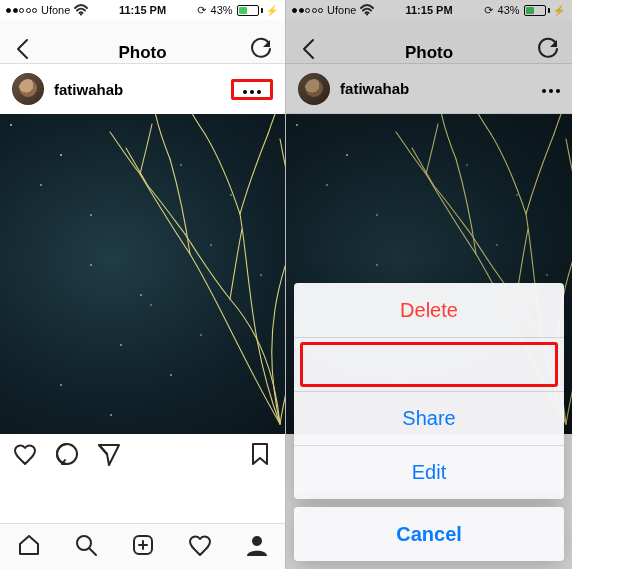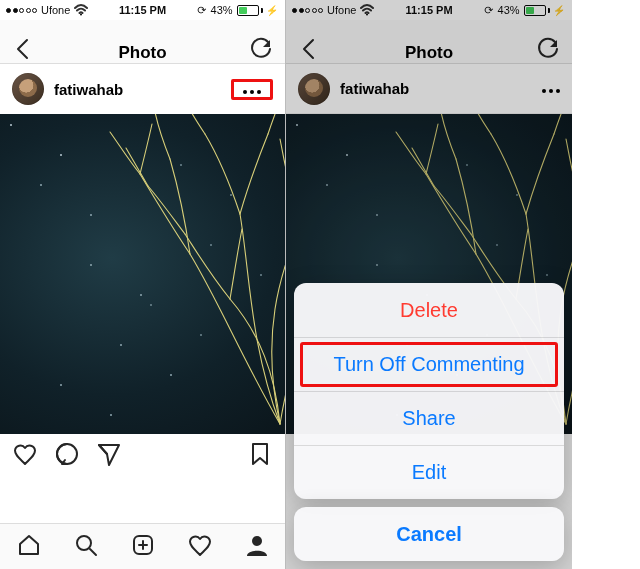--- a/index.html
+++ b/index.html
@@ -59,21 +59,21 @@
 
   
   .tabbar { position: absolute; left: 0; right: 0; bottom: 0; height: 46px; border-top: 1px solid #ddd; background: #fafafa; display: flex; align-items: center; justify-content: space-around; }
 
   
   .ic { fill: none; stroke: #262626; stroke-width: 2; stroke-linecap: round; stroke-linejoin: round; }
   .ic-fill { fill: #262626; stroke: none; }
 
   
   .sheet-wrap { position: absolute; left: 0; right: 0; bottom: 0; padding: 8px; }
-  .sheet-card, .sheet-cancel { background: rgba(248,248,250,0.97); border-radius: 12px; overflow: hidden; box-shadow: 0 6px 24px rgba(0,0,0,.22); }
+  .sheet-card, .sheet-cancel { background: rgba(248,248,250,0.97); border-radius: 4px; overflow: hidden; box-shadow: 0 6px 24px rgba(0,0,0,.22); }
   .sheet-card { margin-bottom: 8px; }
   .sheet-item { height: 54px; display: flex; align-items: center; justify-content: center; font-size: 20px; color: #0a7aff; border-top: 1px solid rgba(0,0,0,.12); position: relative; }
   .sheet-item:first-child { border-top: none; }
   .sheet-item.destructive { color: #ff3b30; }
   .sheet-cancel .sheet-item { font-weight: 600; }
   .hl-red { position: absolute; inset: 4px 6px; border: 3px solid #e11; border-radius: 3px; pointer-events: none; }
 </style>
 </head>
 <body>
 
@@ -309,21 +309,20 @@
     </div>
 
     <div class="overlay-dim"></div>
 
     <div class="sheet-wrap">
       <div class="sheet-card">
         <div class="sheet-item destructive">
             <span>Delete</span>
           </div>
         <div class="sheet-item">
-          <span>Turn Off Commenting</span>
           <span class="hl-red"></span>
         </div>
         <div class="sheet-item">
             <span>Share</span>
           </div>
         <div class="sheet-item">
             <span>Edit</span>
           </div>
       </div>
       <div class="sheet-cancel">

